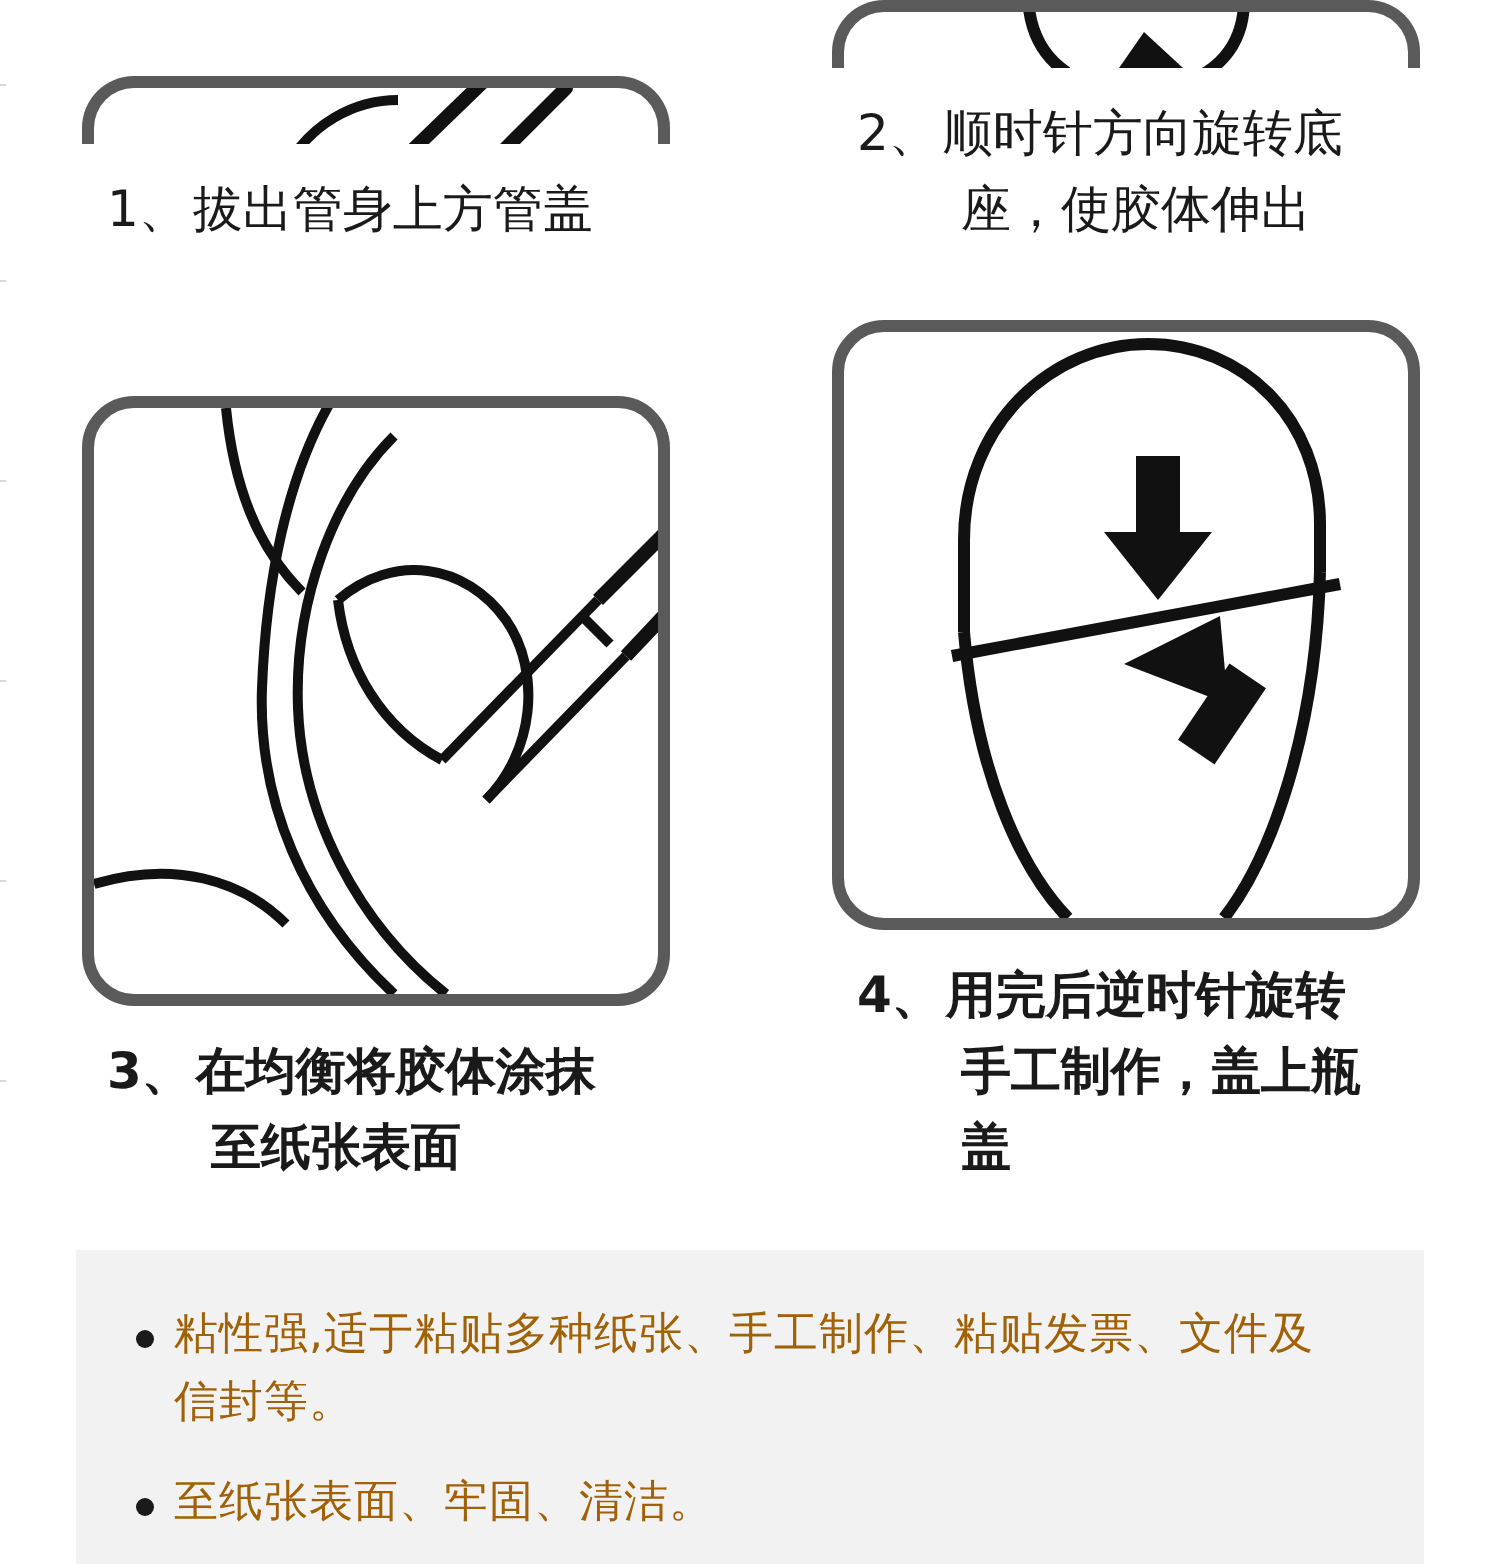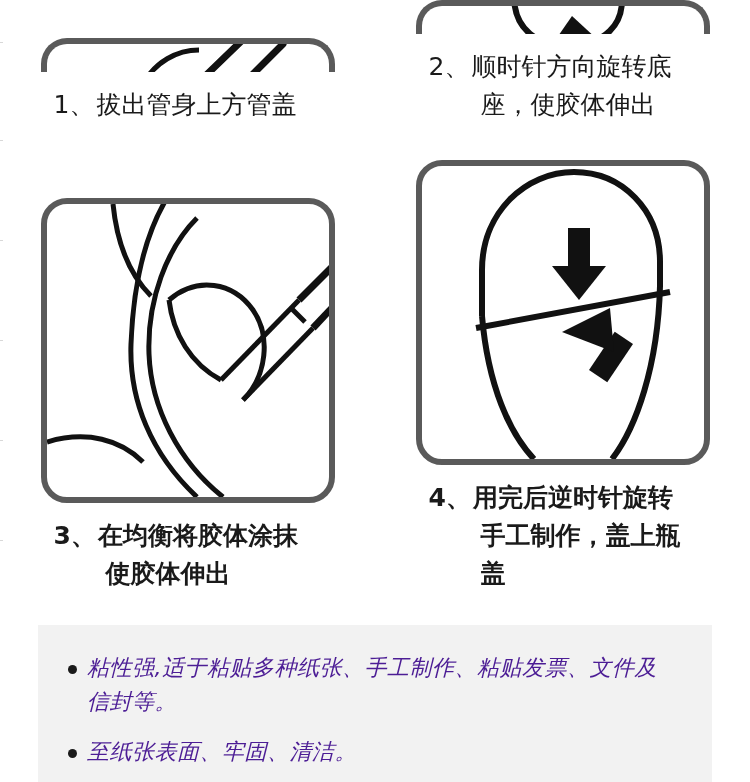--- a/index.html
+++ b/index.html
@@ -99,23 +99,22 @@
     height: 9px;
     border-radius: 50%;
     background: #1a1a1a;
     margin-top: 14px;
     margin-right: 10px;
     flex: 0 0 auto;
   }
   .note-text {
     font-size: 22px;
     line-height: 34px;
-    color: #4c1d95;
+    color: #a16207;
     letter-spacing: 0.5px;
-    font-style: italic;
   }
 
   
   .edge-tick {
     position: absolute;
     left: 0;
     width: 3px;
     height: 1px;
     background: #d8d8d8;
   }
@@ -179,21 +178,21 @@
           <path d="M252 96 L290 58" stroke="#111" stroke-width="7" fill="none"></path>
           <path d="M266 124 L298 90" stroke="#111" stroke-width="7" fill="none"></path>
           <path d="M244 104 L258 118" stroke="#111" stroke-width="5" fill="none"></path>
 
           <path d="M0 238 C40 226 74 236 96 258" stroke="#111" stroke-width="5" fill="none"></path>
           <path d="M66 0 C70 40 82 70 104 92" stroke="#111" stroke-width="5" fill="none"></path>
         </svg>
       </div>
       <div class="caption">
         <span class="num">3、</span><span class="txt">在均衡将胶体涂抹</span>
-        <span class="cont">使胶体伸出</span>
+        <span class="cont">至纸张表面</span>
       </div>
     </div>
 
     <div class="step-cell">
       <div class="panel">
         <svg class="ill" width="282" height="293" viewBox="0 0 282 293">
 
           <path d="M60 104 C60 46 104 6 152 6 C200 6 238 44 238 96 L238 120" stroke="#111" stroke-width="6" fill="none"></path>
           <path d="M60 104 L60 150" stroke="#111" stroke-width="6" fill="none"></path>
 

